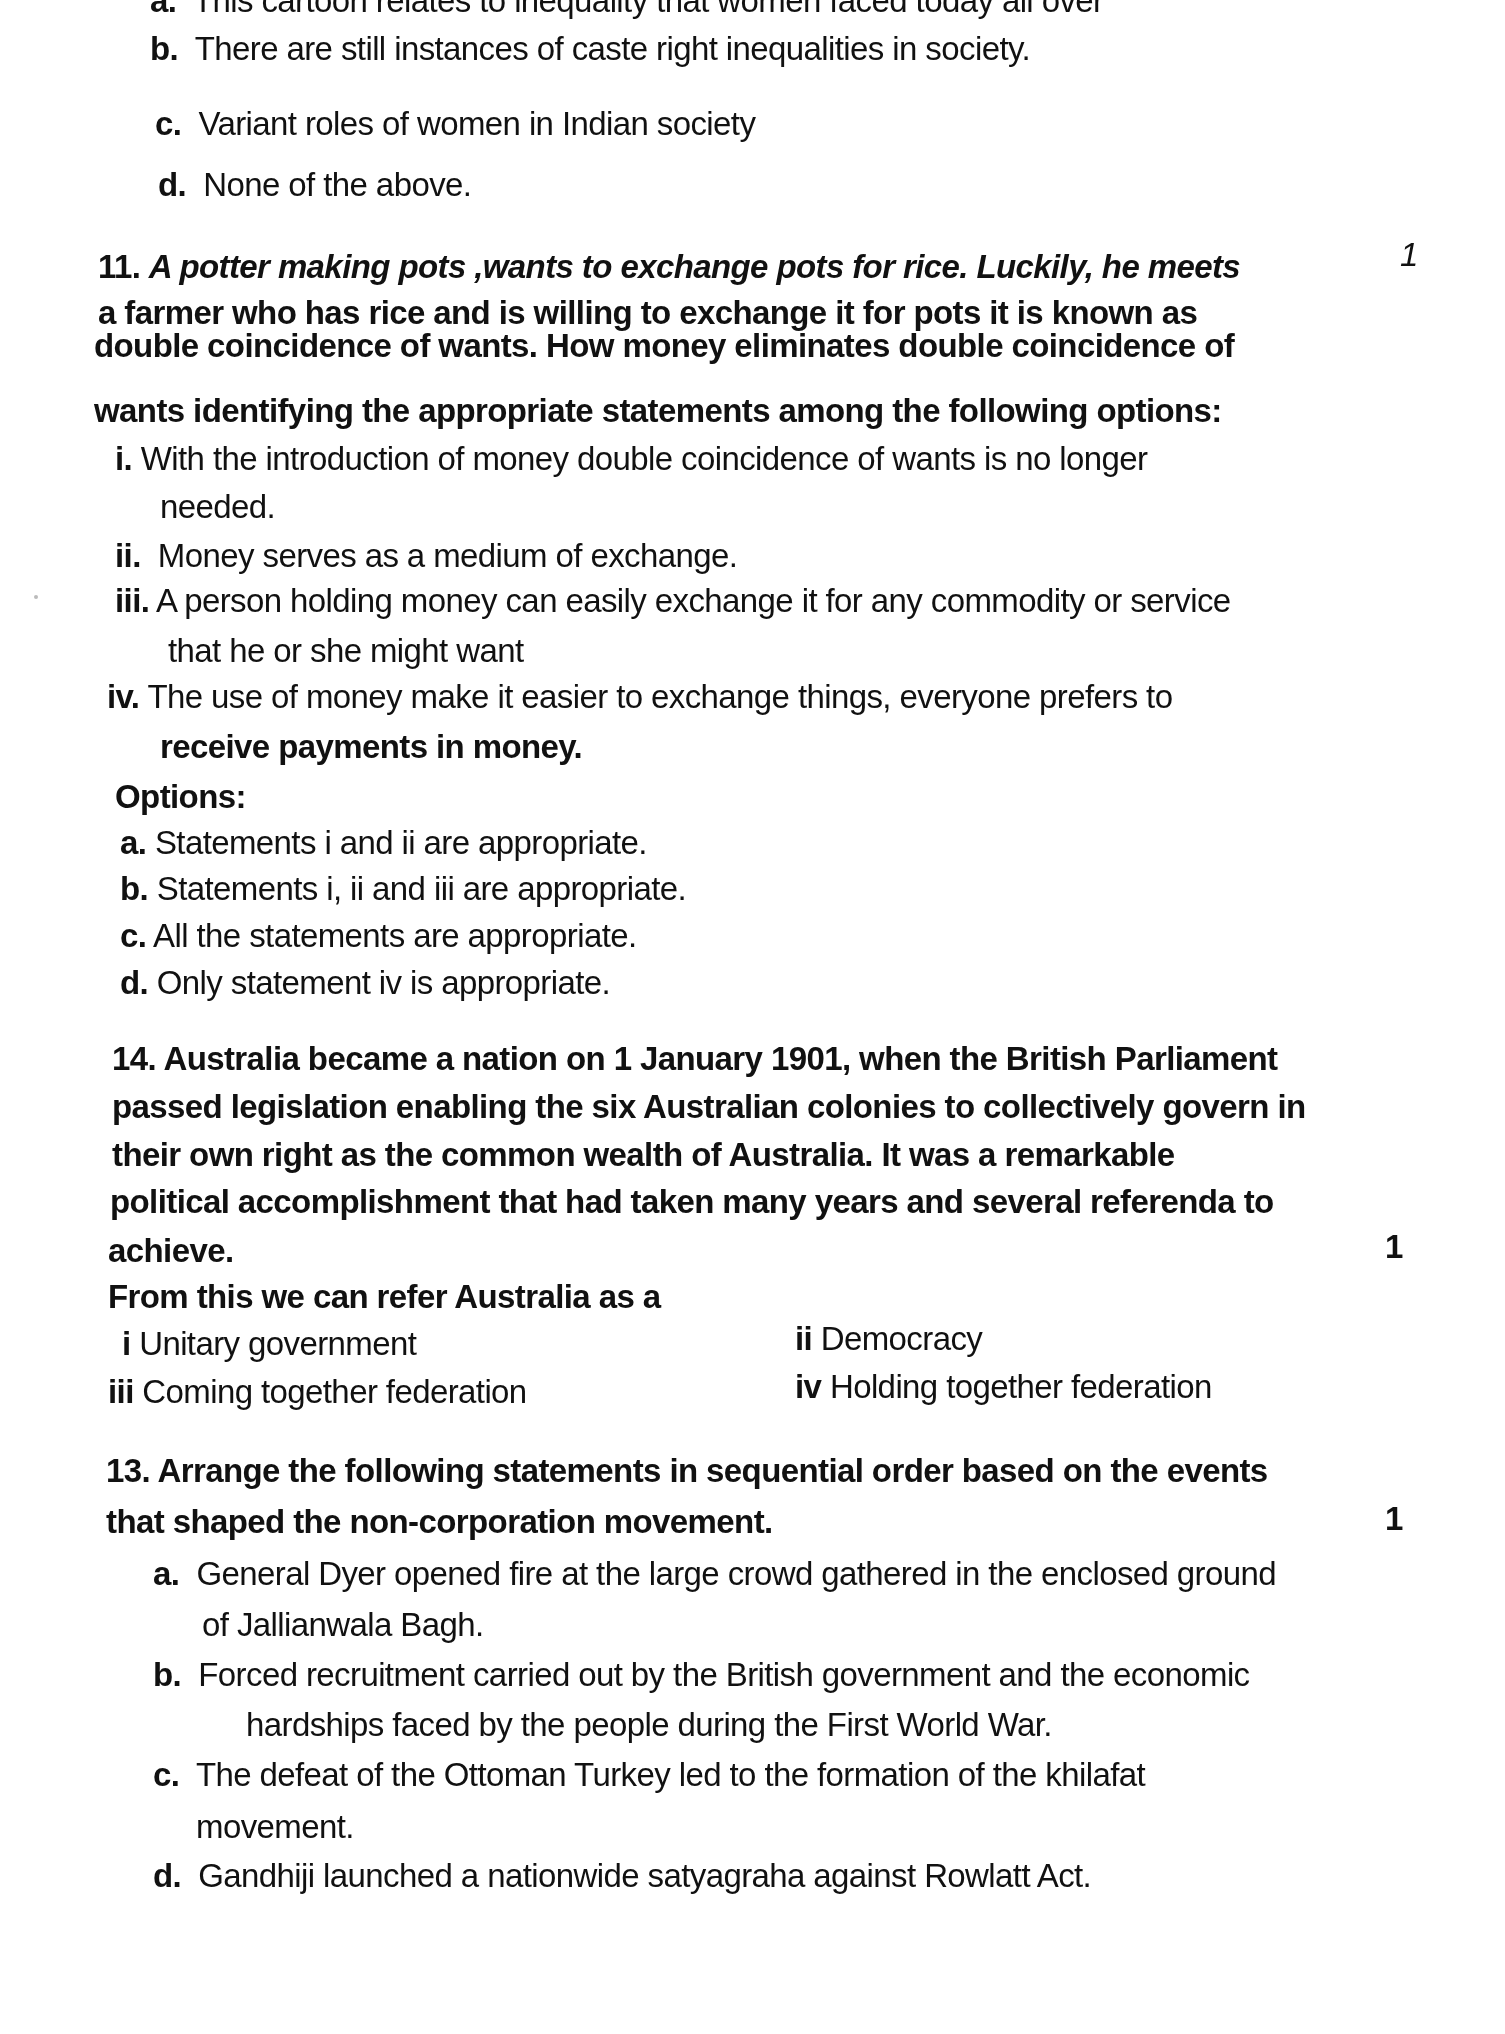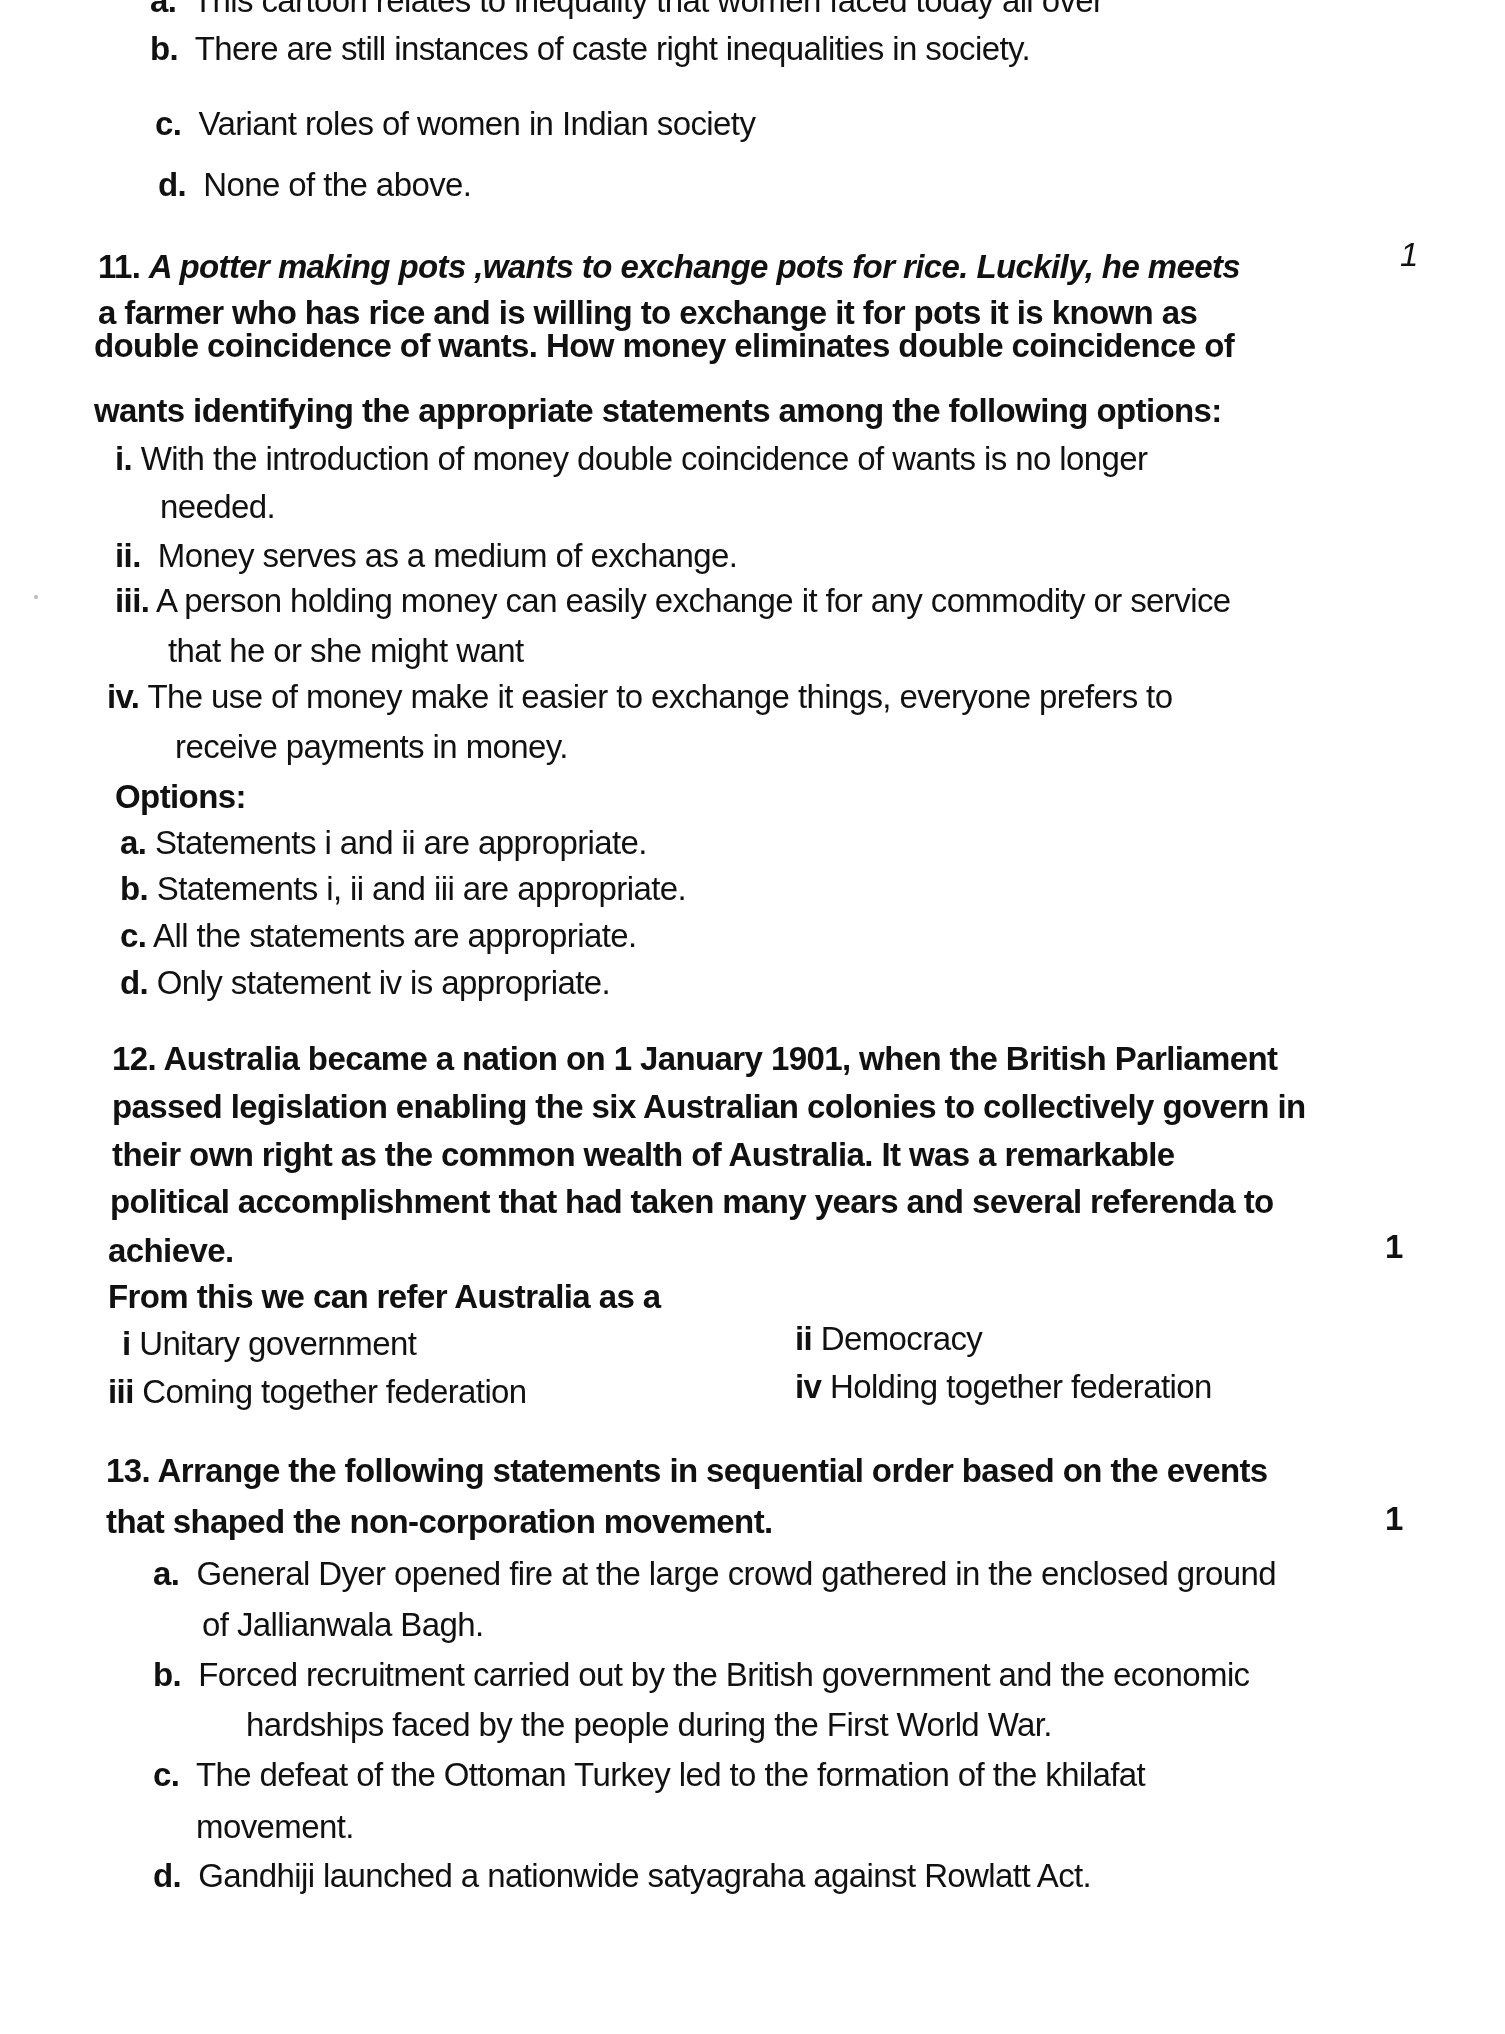--- a/index.html
+++ b/index.html
@@ -55,42 +55,42 @@
 </div>
 <div class="line" style="left:115px; top:582px;">
   <span class="b">iii.</span>
   <span>A person holding money can easily exchange it for any commodity or service</span>
 </div>
 <div class="line" style="left:168px; top:632px;">that he or she might want</div>
 <div class="line" style="left:107px; top:678px;">
   <span class="b">iv.</span>
   <span>The use of money make it easier to exchange things, everyone prefers to</span>
 </div>
-<div class="line" style="left:175px; top:728px;">receive payments in money.</div>
+<div class="line" style="left:160px; top:728px;font-weight:bold;">receive payments in money.</div>
 
 <div class="line b" style="left:115px; top:778px;">Options:</div>
 <div class="line" style="left:120px; top:824px;">
   <span class="b">a.</span>
   <span>Statements i and ii are appropriate.</span>
 </div>
 <div class="line" style="left:120px; top:870px;">
   <span class="b">b.</span>
   <span>Statements i, ii and iii are appropriate.</span>
 </div>
 <div class="line" style="left:120px; top:917px;">
   <span class="b">c.</span>
   <span>All the statements are appropriate.</span>
 </div>
 <div class="line" style="left:120px; top:964px;">
   <span class="b">d.</span>
   <span>Only statement iv is appropriate.</span>
 </div>
 
 <div class="line b" style="left:112px; top:1040px;">
-  <span>12.</span>
+  <span>14.</span>
   <span>Australia became a nation on 1 January 1901, when the British Parliament</span>
 </div>
 <div class="line b" style="left:112px; top:1088px;">passed legislation enabling the six Australian colonies to collectively govern in</div>
 <div class="line b" style="left:112px; top:1136px;">their own right as the common wealth of Australia. It was a remarkable</div>
 <div class="line b" style="left:110px; top:1183px;">political accomplishment that had taken many years and several referenda to</div>
 <div class="line b" style="left:108px; top:1232px;">achieve.</div>
 <div class="marks" style="left:1385px; top:1228px;">1</div>
 <div class="line b" style="left:108px; top:1278px;">From this we can refer Australia as a</div>
 
 <div class="line" style="left:122px; top:1325px;">

